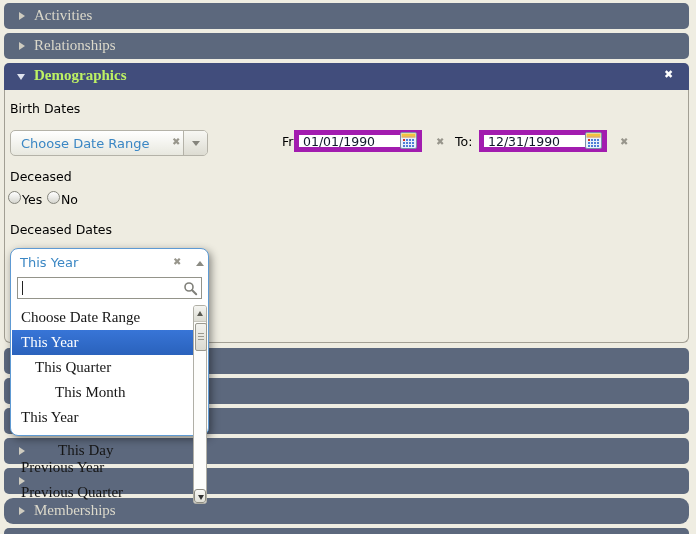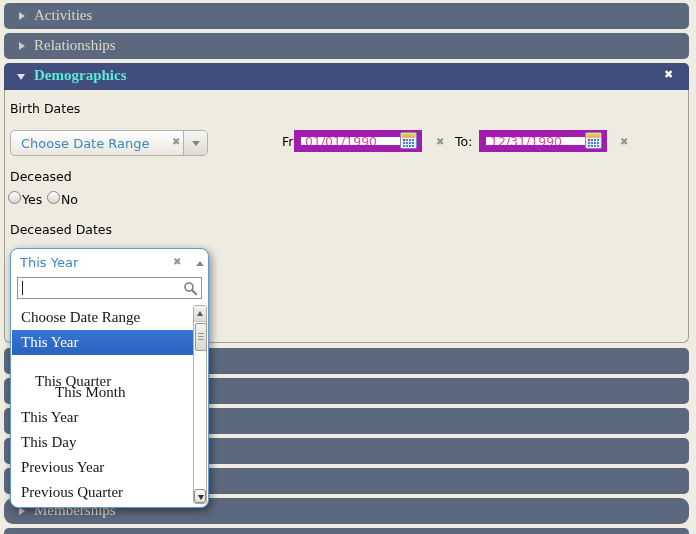--- a/index.html
+++ b/index.html
@@ -8,47 +8,47 @@
   
   .bar{position:absolute;left:4px;width:685px;height:26px;background:#5c687d;border-radius:5px;}
   .bar .tri-right{position:absolute;left:15px;top:9px;width:0;height:0;
        border-left:6px solid #cfccc0;border-top:4px solid transparent;border-bottom:4px solid transparent;}
   .bar .bar-label{position:absolute;left:30px;top:4px;font-family:"Liberation Serif",serif;
        font-size:15px;color:#dcd9cb;}
   .hdr{position:absolute;left:4px;width:685px;height:27px;background:#414d7c;border-radius:5px 5px 0 0;}
   .hdr .tri-down{position:absolute;left:13px;top:11px;width:0;height:0;
        border-top:6px solid #dfe2ee;border-left:4px solid transparent;border-right:4px solid transparent;}
   .hdr .hdr-label{position:absolute;left:30px;top:4px;font-family:"Liberation Serif",serif;
-       font-size:15px;font-weight:bold;color:#5eead4;}
+       font-size:15px;font-weight:bold;color:#bef264;}
   .hdr .hdr-close{position:absolute;left:660px;top:5px;font-size:11px;font-weight:bold;color:#ffffff;cursor:pointer;}
   
   .panel{position:absolute;left:4px;top:90px;width:683px;height:252px;background:#eeece1;
          border:1px solid #a29f94;border-top:none;border-radius:0 0 6px 6px;}
   .form-label{position:absolute;font-size:12.5px;color:#000000;}
   
   .chosen{position:absolute;left:10px;top:130px;width:198px;height:26px;box-sizing:border-box;
           border:1px solid #b4b2a8;border-radius:5px;background:linear-gradient(#ffffff,#e8e8df);cursor:pointer;}
   .chosen-text{position:absolute;left:10px;top:5px;font-size:13px;color:#3b87c4;white-space:nowrap;}
   .clear-x{font-size:10px;font-weight:bold;color:#98968c;cursor:pointer;}
   .chosen .clear-x{position:absolute;left:161px;top:5px;}
   .chosen-btn{position:absolute;right:0;top:0;width:23px;height:24px;border-left:1px solid #b4b2a8;
           border-radius:0 4px 4px 0;background:linear-gradient(#f7f7f3,#dddcd2);}
   .chosen-btn .tri-dn{position:absolute;left:8px;top:10px;width:0;height:0;
           border-top:5px solid #85847c;border-left:4px solid transparent;border-right:4px solid transparent;}
   
   .date-input{position:absolute;top:130px;width:128px;height:22px;box-sizing:border-box;
-          border:7px solid #a21caf;background:#fff;font-family:"DejaVu Sans",sans-serif;
-          font-size:12.5px;color:#ec4899;padding:0 22px 0 4px;}
+          border:5px solid #a21caf;background:#fff;font-family:"DejaVu Sans",sans-serif;
+          font-size:12.5px;color:#0f172a;padding:0 22px 0 4px;}
   .cal{position:absolute;top:132px;width:17px;height:17px;cursor:pointer;}
   .inline-x{position:absolute;top:136px;}
   
   .radio{position:absolute;top:191px;width:11px;height:11px;border:1px solid #85857c;border-radius:50%;
          background:linear-gradient(#ffffff,#d6d6cf);cursor:pointer;}
   
-  .drop{position:absolute;left:10px;top:248px;width:199px;height:260px;box-sizing:border-box;
+  .drop{position:absolute;left:10px;top:248px;width:199px;height:188px;box-sizing:border-box;
         background:#ffffff;border:1px solid #5e9ad3;border-radius:8px;z-index:50;
         box-shadow:2px 3px 8px rgba(0,0,0,0.45);}
   .drop-sel{position:absolute;left:9px;top:6px;font-size:13px;color:#3b87c4;}
   .drop .clear-x{position:absolute;left:162px;top:7px;}
   .tri-up{position:absolute;left:185px;top:12px;width:0;height:0;
         border-bottom:5px solid #8a8a82;border-left:4px solid transparent;border-right:4px solid transparent;}
   .drop-search{position:absolute;left:6px;top:28px;width:185px;height:22px;box-sizing:border-box;
         border:1px solid #94948a;background:#fff;font-size:13px;padding:0 22px 0 5px;
         font-family:"DejaVu Sans",sans-serif;}
   .caret{position:absolute;left:11px;top:32px;width:1px;height:14px;background:#222;}
@@ -184,24 +184,24 @@
     <span class="caret"></span>
     <span class="mag">
       <svg width="15" height="15" viewBox="0 0 15 15">
         <circle cx="6" cy="6" r="4" fill="none" stroke="#80807a" stroke-width="1.6"></circle>
         <line x1="9.2" y1="9.2" x2="13.2" y2="13.2" stroke="#80807a" stroke-width="2" stroke-linecap="round"></line>
       </svg>
     </span>
 
     <div class="opt" style="top:56px;">Choose Date Range</div>
     <div class="opt selected" style="top:81px;">This Year</div>
-    <div class="opt" style="top:120px;padding-left:23px;">This Quarter</div>
+    <div class="opt" style="top:106px;padding-left:23px;">This Quarter</div>
     <div class="opt" style="top:131px;margin-left:34px;">This Month</div>
     <div class="opt" style="top:156px;">This Year</div>
-    <div class="opt" style="top:181px;">This Day</div>
+    <div class="opt" style="top:189px;margin-left:37px;">This Day</div>
     <div class="opt" style="top:231px;">Previous Quarter</div>
     <div class="opt" style="top:206px;">Previous Year</div>
 
     <div class="sbar">
       <span class="sb-up">
           <i></i>
         </span>
       <span class="sb-thumb">
           <i></i>
         </span>

